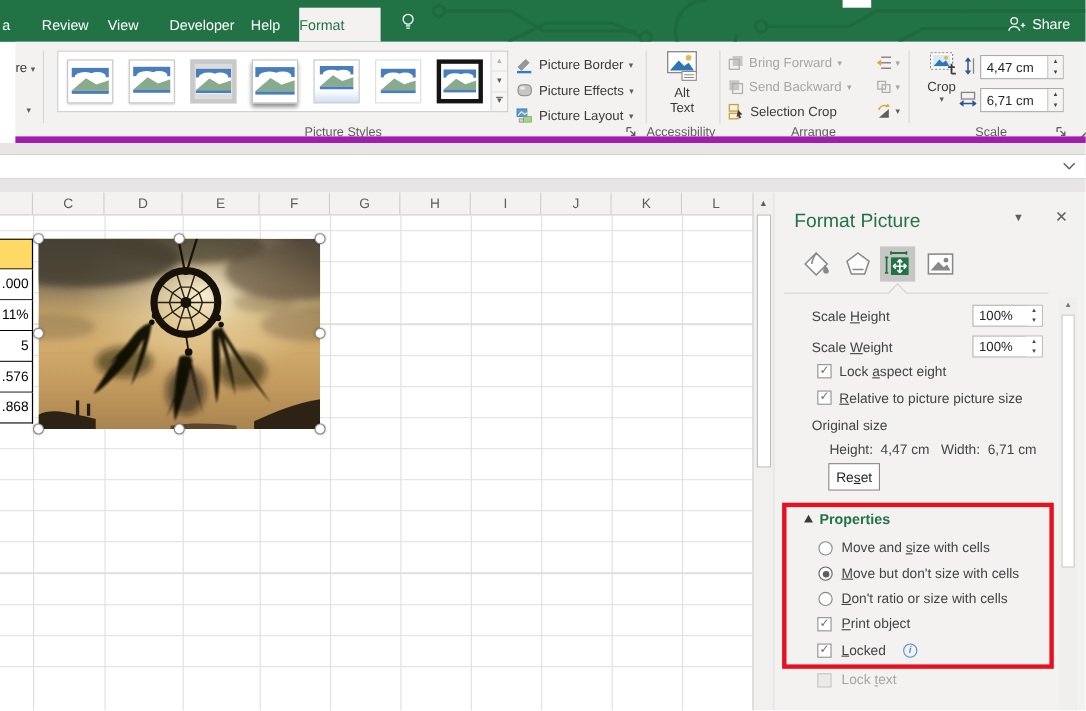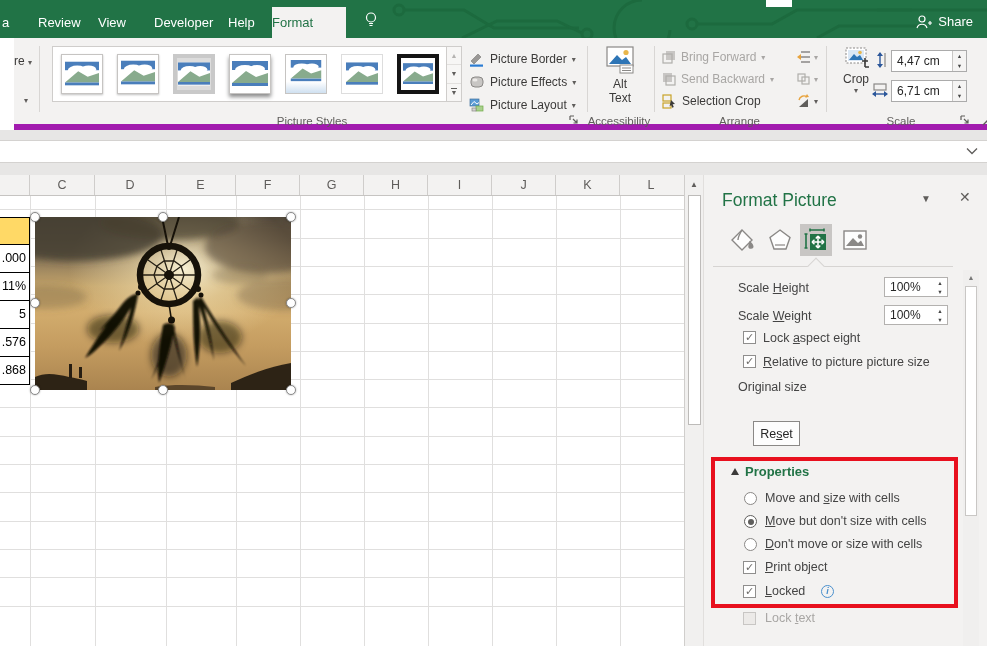--- a/index.html
+++ b/index.html
@@ -549,39 +549,43 @@
   <div class="cb" style="top:156px">✓</div>
   <div class="plabel" style="left:59px;top:156px">
     <span>Lock </span><u>a</u><span>spect eight</span>
   </div>
   <div class="cb" style="top:180px">✓</div>
   <div class="plabel" style="left:59px;top:180px">
     <span></span><u>R</u><span>elative to picture picture size</span>
   </div>
 
   <div class="plabel" style="top:205px">Original size</div>
+  <div class="plabel" style="left:50px;top:227px">
+    <span>Height:</span>&nbsp;&nbsp;<span>4,47 cm</span>&nbsp;&nbsp;
+    <span>Width:</span>&nbsp;&nbsp;<span>6,71 cm</span>
+  </div>
   <button class="abs" style="left:49px;top:246px;width:47px;height:25px;background:#fdfdfd;border:1px solid #8a8886;font-size:12.5px;font-family:inherit;color:#262626">
     <span>Re</span><u>s</u><span>et</span>
   </button>
 
   <div class="redbox"></div>
   <div class="props-tri"></div>
   <div class="props-title">Properties</div>
 
   <div class="radio" style="top:317px"></div>
   <div class="plabel" style="left:61px;top:316px">
     <span>Move and </span><u>s</u><span>ize with cells</span>
   </div>
   <div class="radio sel" style="top:340px"></div>
   <div class="plabel" style="left:61px;top:339px">
     <span></span><u>M</u><span>ove but don't size with cells</span>
   </div>
   <div class="radio" style="top:363px"></div>
   <div class="plabel" style="left:61px;top:362px">
-    <span></span><u>D</u><span>on't move or size with cells</span>
+    <span></span><u>D</u><span>on't ratio or size with cells</span>
   </div>
   <div class="cb" style="top:386px">✓</div>
   <div class="plabel" style="left:61px;top:385px">
     <span></span><u>P</u><span>rint object</span>
   </div>
   <div class="cb" style="top:410px">✓</div>
   <div class="plabel" style="left:61px;top:409px">
     <span></span><u>L</u><span>ocked</span>
   </div>
   <div class="info-i" style="left:117px;top:410px">i</div>

